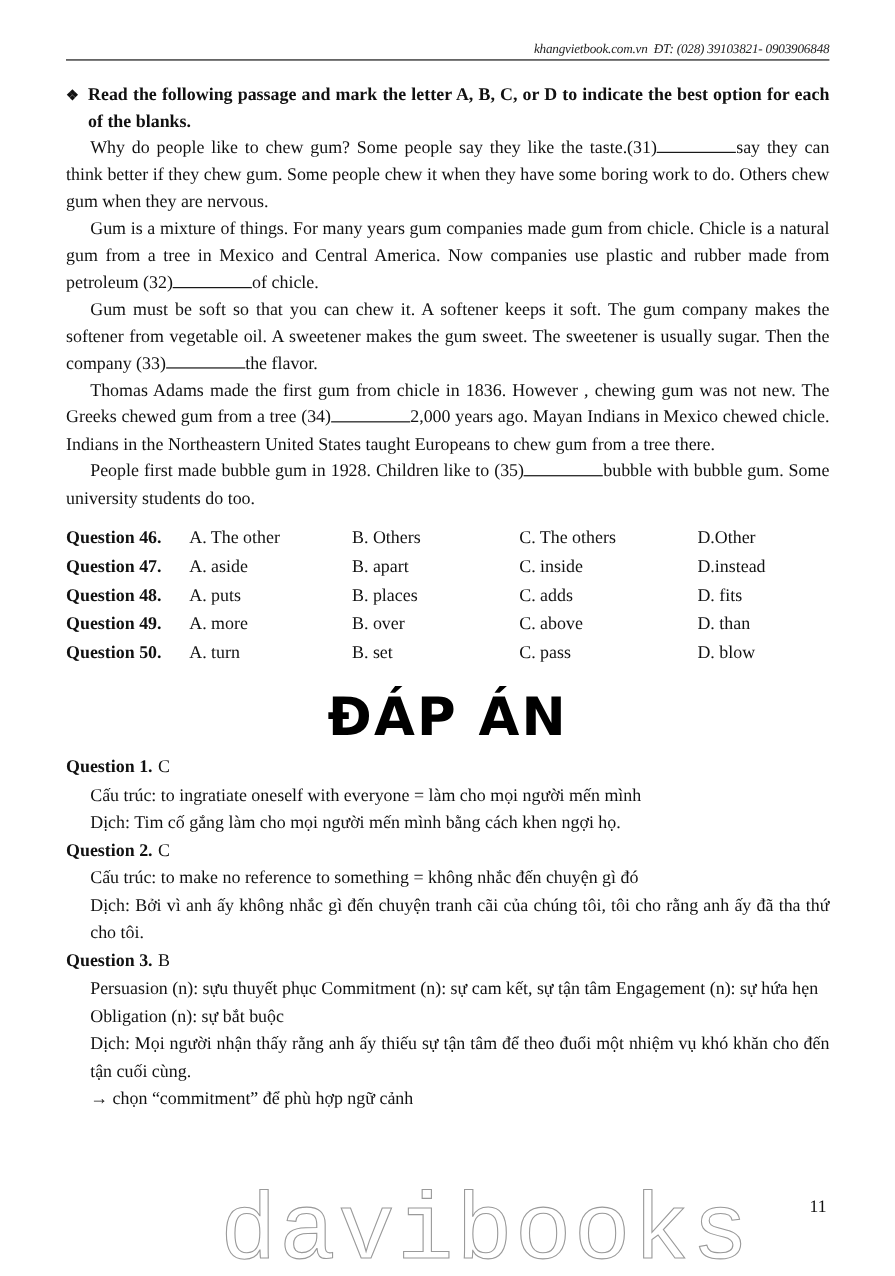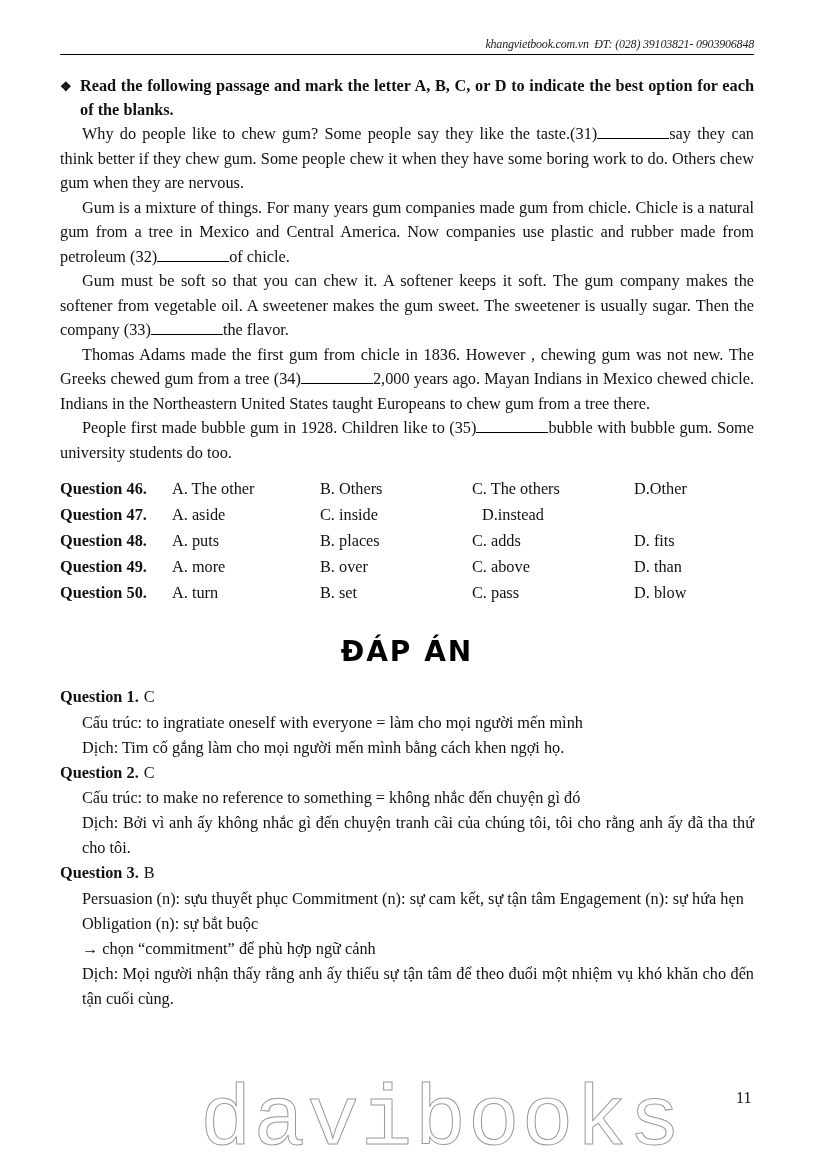--- a/index.html
+++ b/index.html
@@ -25,21 +25,21 @@
   .blank { display: inline-block; width: 72px; border-bottom: 1.5px solid #000; height: 14px; vertical-align: baseline; }
   .qtable { margin-top: 11px; }
   .qrow { display: flex; line-height: 26px; height: 26px; }
   .qrow .ql { font-weight: bold; width: 112px; flex: none; }
   .qrow .oa { width: 148px; flex: none; font-family: Liberation Serif, serif; }
   .qrow .ob { width: 152px; flex: none; }
   .qrow .oc { width: 162px; flex: none; }
   .qrow .od { flex: 1; }
   .title {
     text-align: center; margin-top: 18px; height: 56px;
-    font-family: "DejaVu Sans", sans-serif; font-weight: bold; font-size: 28px;
+    font-family: "DejaVu Sans", sans-serif; font-weight: bold; font-size: 48px;
     letter-spacing: 2px; line-height: 56px; color: #000;
   }
   .answers { margin-top: 4px; }
   .ans-q { font-weight: bold; line-height: 25.5px; }
   .ans-q .letter { font-weight: normal; margin-left: 5px; }
   .ans-line { margin: 0 0 0 22px; line-height: 25px; text-align: justify; }
   .page-num { position: absolute; left: 736px; top: 1089px; font-size: 16px; }
   .watermark {
     position: absolute; left: 200px; top: 1078px; width: 410px; text-align: center;
     font-family: Liberation Mono, monospace; color: transparent;
@@ -75,20 +75,21 @@
     <div class="qrow">
       <span class="ql">Question 46.</span>
       <span class="oa">A. The other</span>
       <span class="ob">B. Others</span>
       <span class="oc">C. The others</span>
       <span class="od">D.Other</span>
     </div>
     <div class="qrow">
       <span class="ql">Question 47.</span>
       <span class="oa">A. aside</span>
+      <span class="ob">B. apart</span>
       <span class="oc">C. inside</span>
       <span class="od">D.instead</span>
     </div>
     <div class="qrow">
       <span class="ql">Question 48.</span>
       <span class="oa">A. puts</span>
       <span class="ob">B. places</span>
       <span class="oc">C. adds</span>
       <span class="od">D. fits</span>
     </div>
@@ -118,22 +119,22 @@
     </div>
     <div>
       <div class="ans-q"><span>Question 2.</span><span class="letter">C</span></div>
       <p class="ans-line">Cấu trúc: to make no reference to something = không nhắc đến chuyện gì đó</p>
       <p class="ans-line">Dịch: Bởi vì anh ấy không nhắc gì đến chuyện tranh cãi của chúng tôi, tôi cho rằng anh ấy đã tha thứ cho tôi.</p>
     </div>
     <div>
       <div class="ans-q"><span>Question 3.</span><span class="letter">B</span></div>
       <p class="ans-line">Persuasion (n): sựu thuyết phục Commitment (n): sự cam kết, sự tận tâm Engagement (n): sự hứa hẹn</p>
       <p class="ans-line">Obligation (n): sự bắt buộc</p>
+      <p class="ans-line">Dịch: Mọi người nhận thấy rằng anh ấy thiếu sự tận tâm để theo đuổi một nhiệm vụ khó khăn cho đến tận cuối cùng.</p>
       <p class="ans-line">→ chọn “commitment” để phù hợp ngữ cảnh</p>
-      <p class="ans-line">Dịch: Mọi người nhận thấy rằng anh ấy thiếu sự tận tâm để theo đuổi một nhiệm vụ khó khăn cho đến tận cuối cùng.</p>
     </div>
   </div>
 </div>
 
 <div class="watermark">
   <div class="wm-main">davibooks</div>
 </div>
 
 <div class="page-num">11</div>
 

